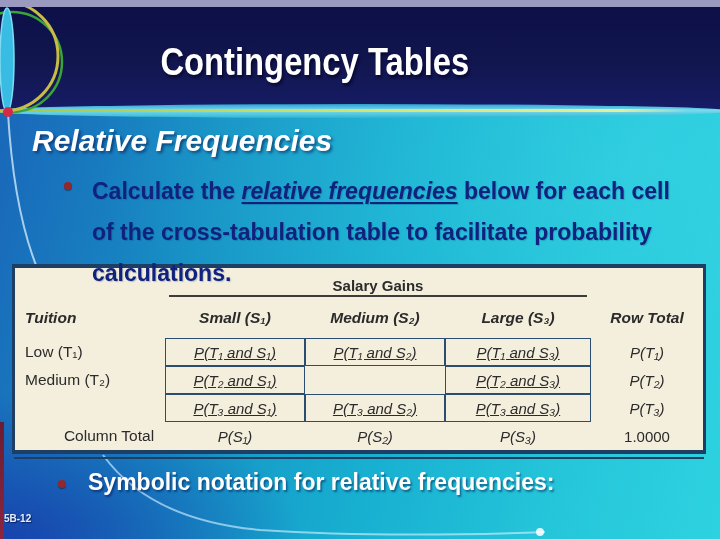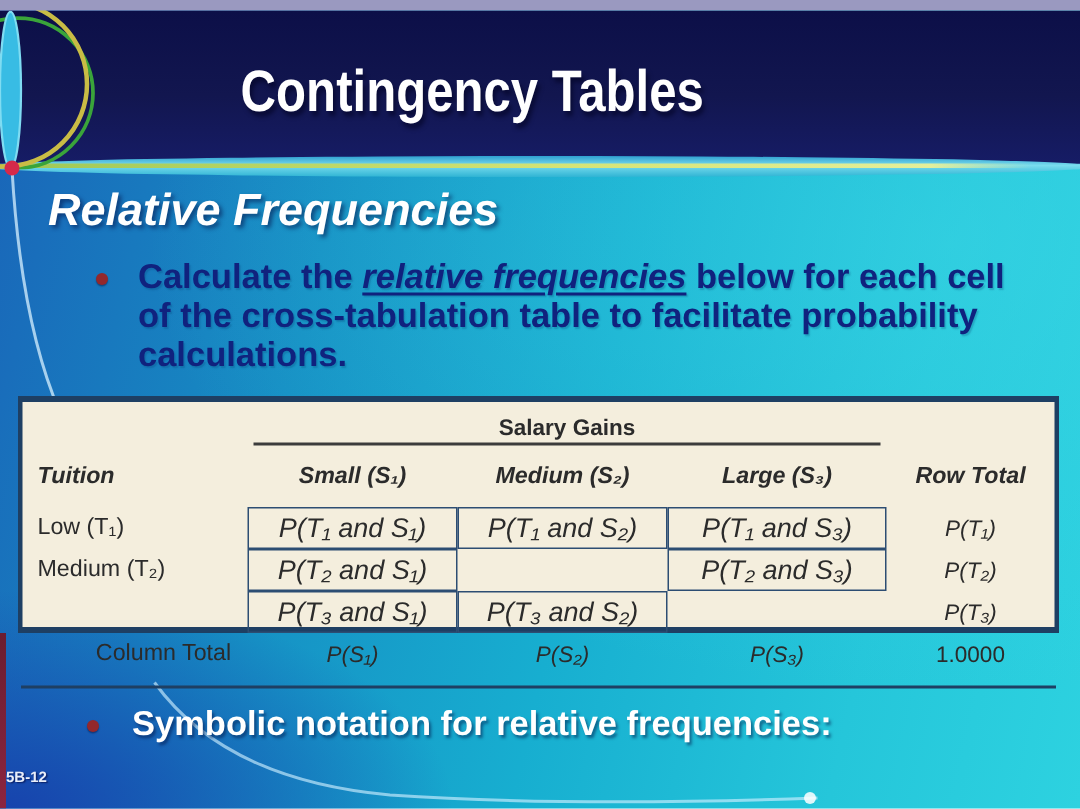--- a/index.html
+++ b/index.html
@@ -27,42 +27,42 @@
   .deco{position:absolute;left:0;top:0;z-index:2;pointer-events:none;}
   .deco-top{z-index:4;}
   .heading{position:absolute;left:32px;top:124px;color:#ffffff;
     font-size:30px;font-weight:bold;font-style:italic;
     text-shadow:2px 2px 3px rgba(5,25,80,0.6);z-index:6;}
   .bullet{position:absolute;display:flex;z-index:6;}
   .bullet .dot{width:8px;height:8px;border-radius:50%;background:#93282c;
     margin-top:11px;flex:0 0 8px;box-shadow:0 1px 1px rgba(0,0,40,.4);}
   .bullet1{left:64px;top:171px;width:606px;}
   .bullet1 .txt{margin-left:20px;width:578px;color:#10227e;font-size:23px;font-weight:bold;
-    line-height:26px;text-shadow:1px 1px 1px rgba(0,60,110,0.25);}
+    line-height:41px;text-shadow:1px 1px 1px rgba(0,60,110,0.25);}
   .bullet1 .emph{font-style:italic;text-decoration:underline;text-decoration-thickness:2px;text-underline-offset:3px;}
   .bullet2{left:58px;top:469px;}
   .bullet2 .txt{margin-left:22px;color:#ffffff;font-size:23px;font-weight:bold;
     text-shadow:1.5px 2px 2px rgba(0,20,70,0.5);}
-  .ptable{position:absolute;left:12px;top:264px;width:694px;height:158px;
+  .ptable{position:absolute;left:12px;top:264px;width:694px;height:190px;
     background:#f4eedd;border:3px solid #1e3f63;border-top-width:4px;border-bottom-width:4px;
     box-sizing:border-box;z-index:5;
     display:grid;
     grid-template-columns:150px 140px 140px 146px 112px;
     grid-template-rows:26px 4px 40px 28px 28px 28px 28px;
     color:#2b2b2b;font-size:15.5px;}
   .t-underline{position:absolute;left:14px;top:457px;width:690px;height:2px;background:#1e3f63;z-index:5;}
   .gh{grid-row:1;grid-column:2/5;align-self:end;text-align:center;font-weight:bold;font-size:15px;}
   .gh-rule{grid-row:2;grid-column:2/5;align-self:center;height:2px;background:#3c3c3c;margin:0 4px;}
   .ch{grid-row:3;align-self:center;text-align:center;font-weight:bold;font-style:italic;}
   .c1{grid-column:1;} .c2{grid-column:2;} .c3{grid-column:3;} .c4{grid-column:4;} .c5{grid-column:5;}
   .r4{grid-row:4;} .r5{grid-row:5;} .r6{grid-row:6;} .r7{grid-row:7;}
   .ch.c1{text-align:left;padding-left:10px;}
   .rl{align-self:center;text-align:left;padding-left:10px;font-size:15.5px;}
   .pcell{align-self:stretch;display:flex;align-items:center;justify-content:center;
-    font-style:italic;font-size:18px;border:1px solid #2c4d72;}
+    font-style:italic;font-size:15px;border:1px solid #2c4d72;text-decoration:underline;}
   .rt{align-self:center;text-align:center;font-style:italic;font-size:15px;}
   .fcell{align-self:center;text-align:center;font-style:italic;font-size:15px;}
   .foot-label{padding-left:38px;text-align:center;}
   .plain{font-style:normal;}
   .page-num{position:absolute;left:4px;top:513px;color:#e9eef9;font-size:10px;
     font-weight:bold;text-shadow:1px 1px 1px rgba(0,0,50,.6);z-index:7;}
   .maroon-strip{position:absolute;left:0;top:422px;width:4px;height:117px;
     background:linear-gradient(180deg,#6b1d30,#8c2540);z-index:4;}
 </style>
 </head>
@@ -125,20 +125,21 @@
     <div class="pcell r4 c4">P(T₁ and S₃)</div>
     <div class="rt r4 c5">P(T₁)</div>
 
     <div class="rl r5 c1">Medium (T₂)</div>
     <div class="pcell r5 c2">P(T₂ and S₁)</div>
     <div class="pcell r5 c4">P(T₂ and S₃)</div>
     <div class="rt r5 c5">P(T₂)</div>
 
     <div class="pcell r6 c2">P(T₃ and S₁)</div>
     <div class="pcell r6 c3">P(T₃ and S₂)</div>
+    <div class="pcell r6 c4">P(T₃ and S₃)</div>
     <div class="rt r6 c5">P(T₃)</div>
 
     <div class="rl r7 c1 foot-label">Column Total</div>
     <div class="fcell r7 c2">P(S₁)</div>
     <div class="fcell r7 c3">P(S₂)</div>
     <div class="fcell r7 c4">P(S₃)</div>
     <div class="fcell r7 c5 plain">1.0000</div>
   </div>
   <div class="t-underline"></div>
 

